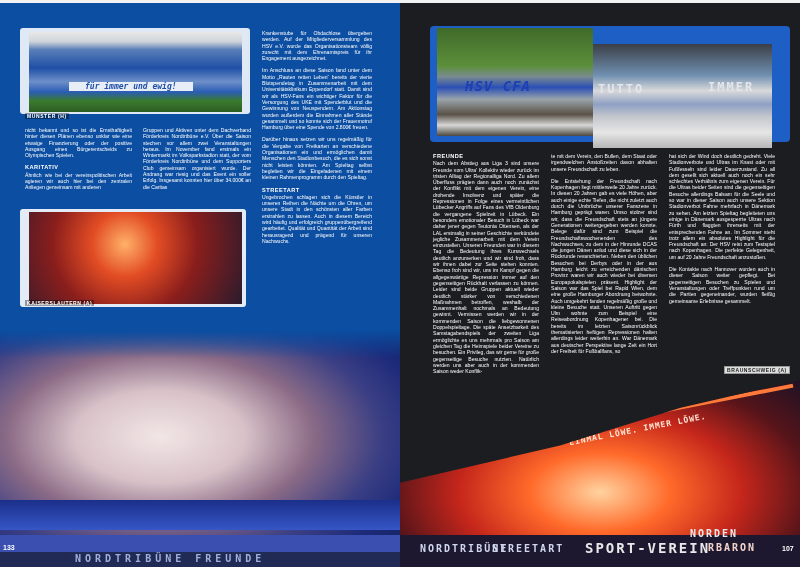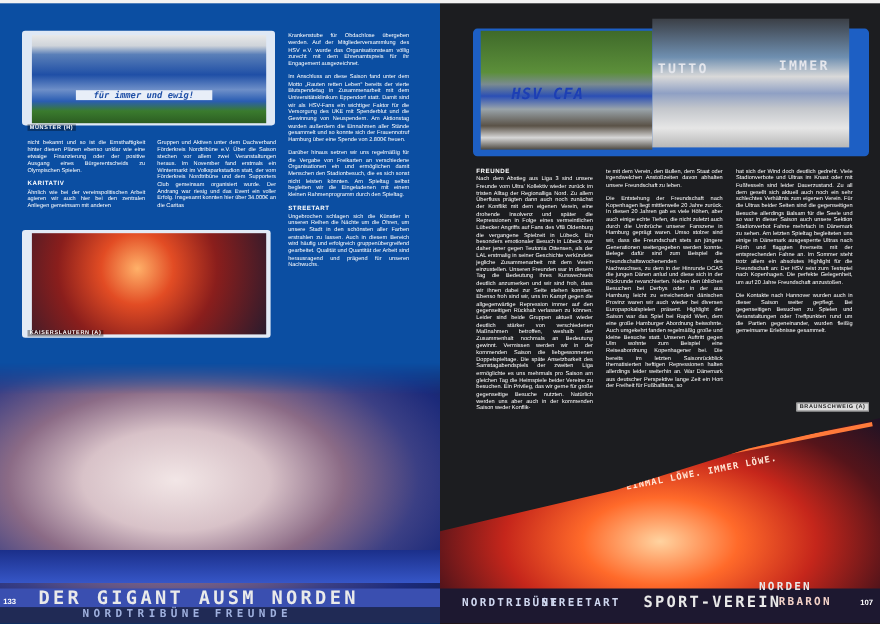--- a/index.html
+++ b/index.html
@@ -60,35 +60,34 @@
       <p>Ungebrochen schlagen sich die Künstler in unseren Reihen die Nächte um die Ohren, um unsere Stadt in den schönsten aller Farben erstrahlen zu lassen. Auch in diesem Bereich wird häufig und erfolgreich gruppenübergreifend gearbeitet. Qualität und Quantität der Arbeit sind herausragend und prägend für unseren Nachwuchs.</p>
     </div>
 
     <div class="torn" style="left:20px;top:209px;width:226px;height:98px;background:#e3ebf6"></div>
     <div class="photo p-kais" style="left:29px;top:212px;width:213px;height:92px"></div>
     <div class="caption" style="left:25px;top:300px">KAISERSLAUTERN (A)</div>
 
     <div class="photo p-big" style="left:0;top:330px;width:400px;height:237px;-webkit-mask-image:linear-gradient(180deg,transparent 0%,#000 12%);mask-image:linear-gradient(180deg,transparent 0%,#000 12%)">
       <div class="stripe" style="top:170px;height:30px;background:linear-gradient(180deg,#1b2f8a,#3656c7)"></div>
       <div class="stripe" style="top:205px;height:17px;background:#3a4fb0"></div>
-      <div class="banner-text" style="left:35px;top:204px;font-size:17px;letter-spacing:3px">DER GIGANT AUSM NORDEN</div>
       <div class="stripe" style="top:222px;height:15px;background:#202a55"></div>
       <div class="banner-text" style="left:75px;top:223px;font-size:10px;color:#9fb0de;letter-spacing:4px">NORDTRIBÜNE FREUNDE</div>
     </div>
     <div class="pageno" style="left:3px;top:544px">133</div>
   </div>
 
   <div class="page page-right">
     <div class="topline"></div>
 
     <div style="position:absolute;left:30px;top:26px;width:360px;height:116px;background:#1d5fc4;border-radius:4px"></div>
     <div class="photo p-graffiti" style="left:37px;top:28px;width:156px;height:108px">
       <div class="banner-text" style="left:28px;top:50px;font-size:14px;color:#1d3fb4;font-style:italic;letter-spacing:1px">HSV CFA</div>
     </div>
-    <div class="photo p-tutto" style="left:193px;top:17px;width:179px;height:117px">
+    <div class="photo p-tutto" style="left:193px;top:44px;width:179px;height:104px">
       <div class="banner-text" style="left:5px;top:38px;font-size:12px;color:#e4e6ec">TUTTO</div>
       <div class="banner-text" style="left:115px;top:36px;font-size:12px;color:#e4e6ec">IMMER</div>
     </div>
 
     <div class="col" style="left:33px;top:153px;width:106px">
       <div class="h">FREUNDE</div>
       <p>Nach dem Abstieg aus Liga 3 sind unsere Freunde vom Ultra' Kollektiv wieder zurück im tristen Alltag der Regionalliga Nord. Zu allem Überfluss prägten dann auch noch zunächst der Konflikt mit dem eigenen Verein, eine drohende Insolvenz und später die Repressionen in Folge eines vermeintlichen Lübecker Angriffs auf Fans des VfB Oldenburg die vergangene Spielzeit in Lübeck. Ein besonders emotionaler Besuch in Lübeck war daher jener gegen Teutonia Ottensen, als der LAL erstmalig in seiner Geschichte verkündete jegliche Zusammenarbeit mit dem Verein einzustellen. Unseren Freunden war in diesem Tag die Bedeutung ihres Kurswechsels deutlich anzumerken und wir sind froh, dass wir ihnen dabei zur Seite stehen konnten. Ebenso froh sind wir, uns im Kampf gegen die allgegenwärtige Repression immer auf den gegenseitigen Rückhalt verlassen zu können. Leider sind beide Gruppen aktuell wieder deutlich stärker von verschiedenen Maßnahmen betroffen, weshalb der Zusammenhalt nochmals an Bedeutung gewinnt. Vermissen werden wir in der kommenden Saison die liebgewonnenen Doppelspieltage. Die späte Ansetzbarkeit des Samstagabendspiels der zweiten Liga ermöglichte es uns mehrmals pro Saison am gleichen Tag die Heimspiele beider Vereine zu besuchen. Ein Privileg, das wir gerne für große gegenseitige Besuche nutzten. Natürlich werden uns aber auch in der kommenden Saison weder Konflik-</p>
     </div>
 
     <div class="col" style="left:151px;top:153px;width:106px">

